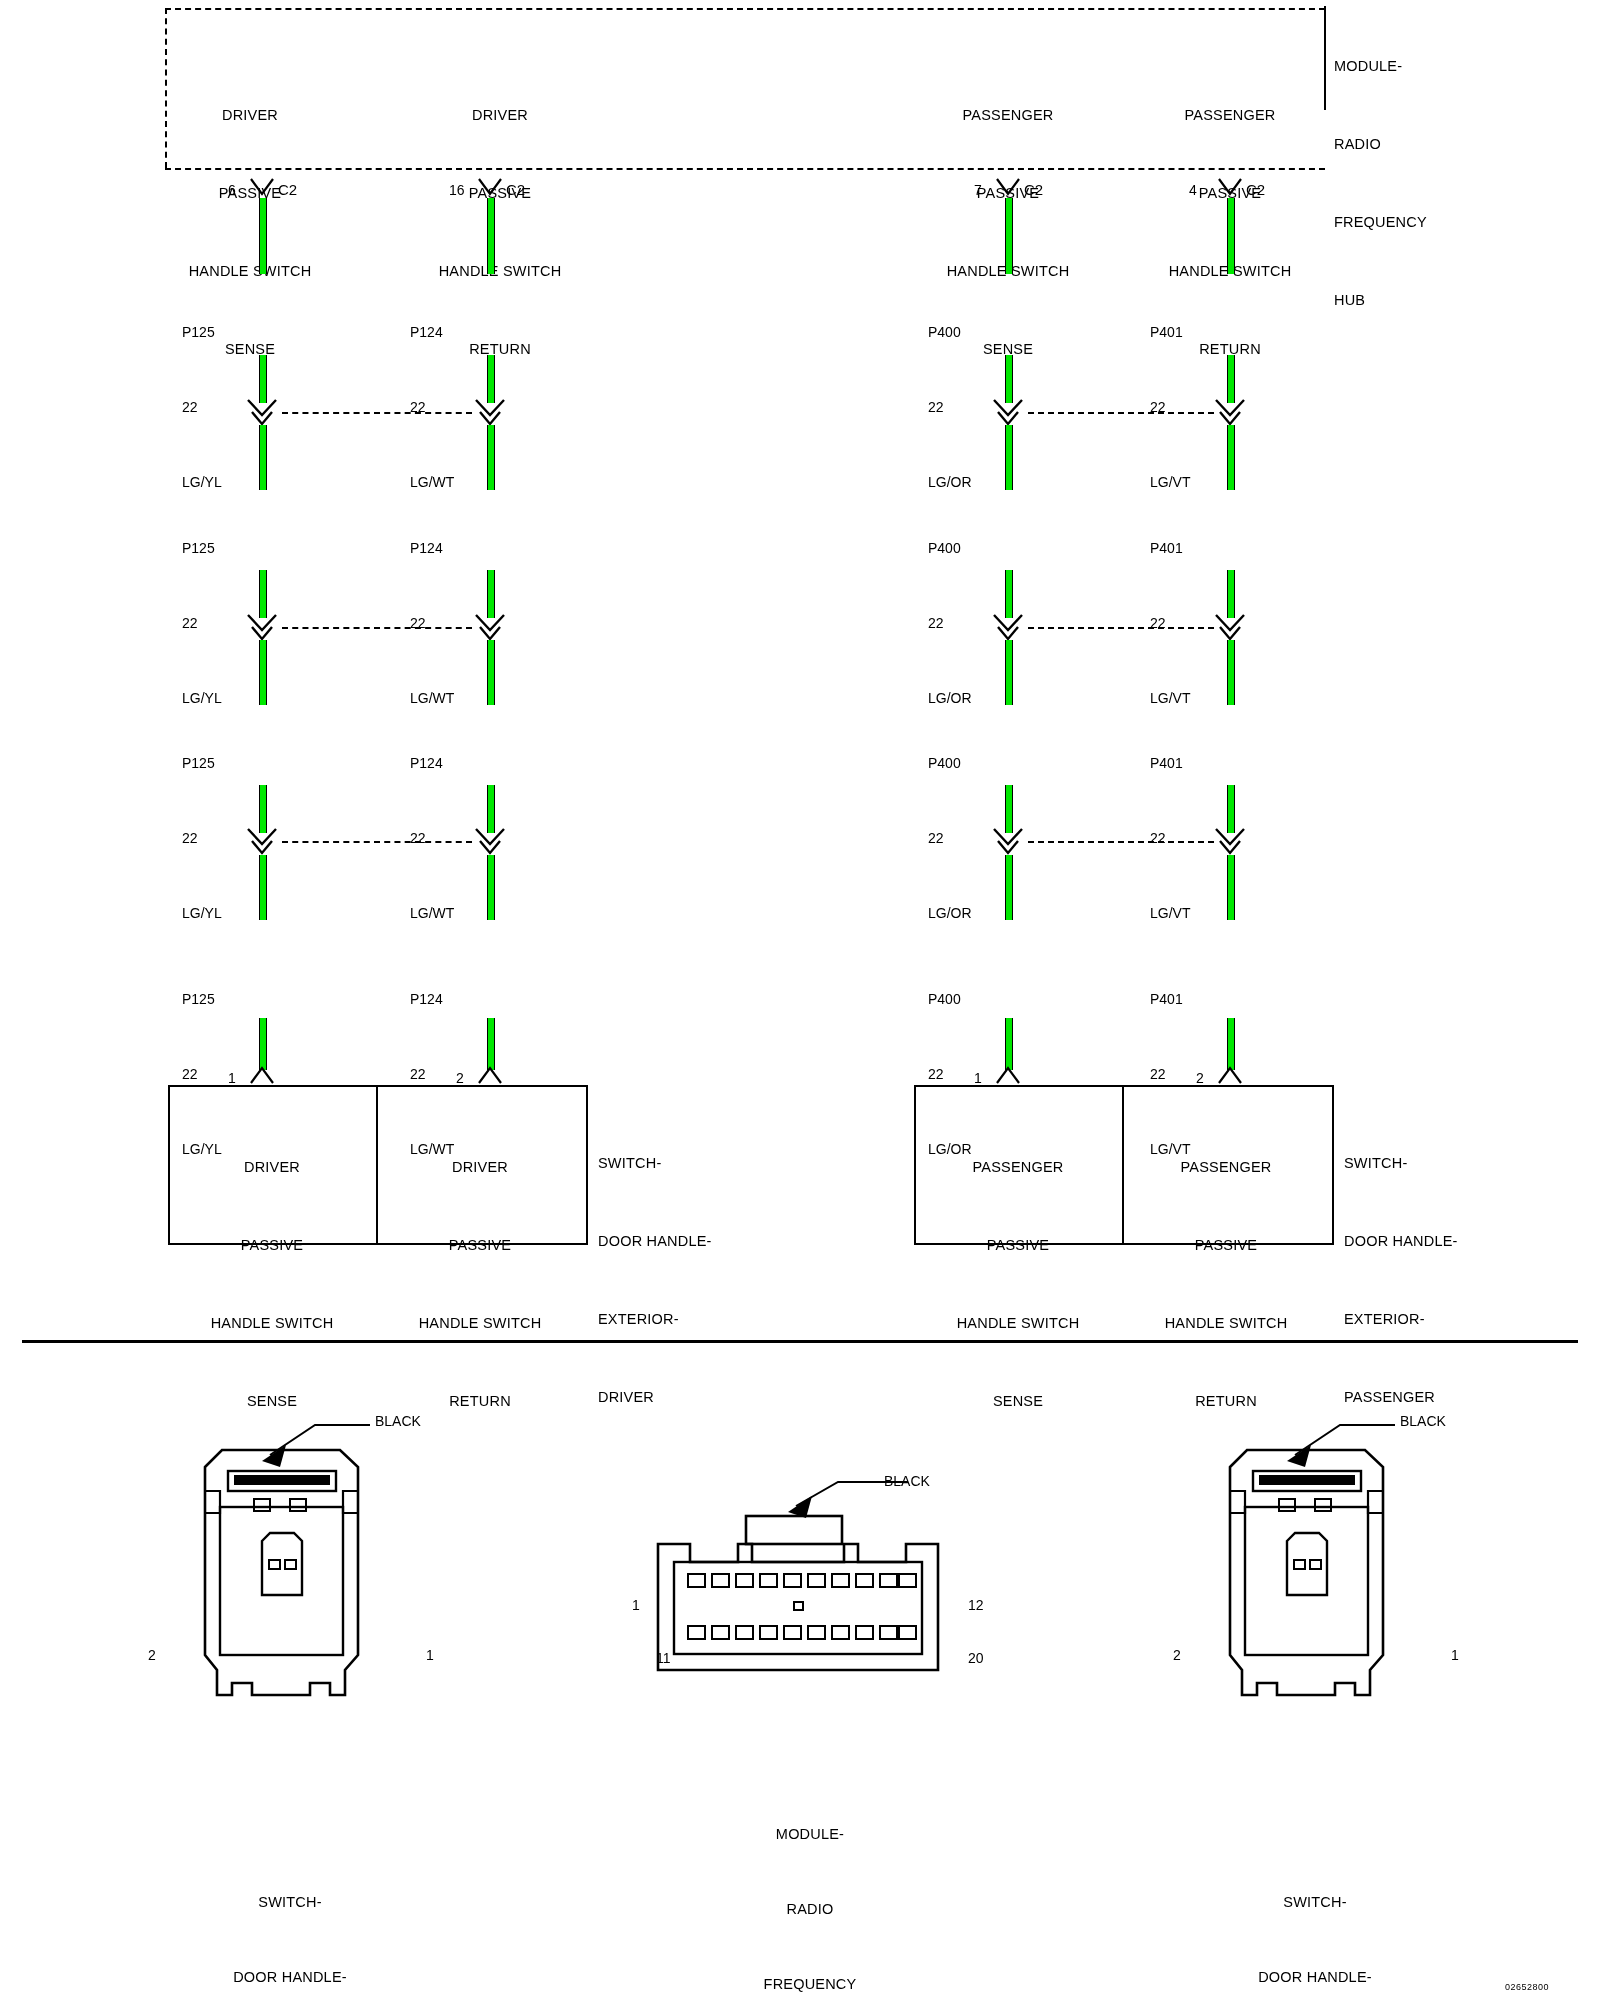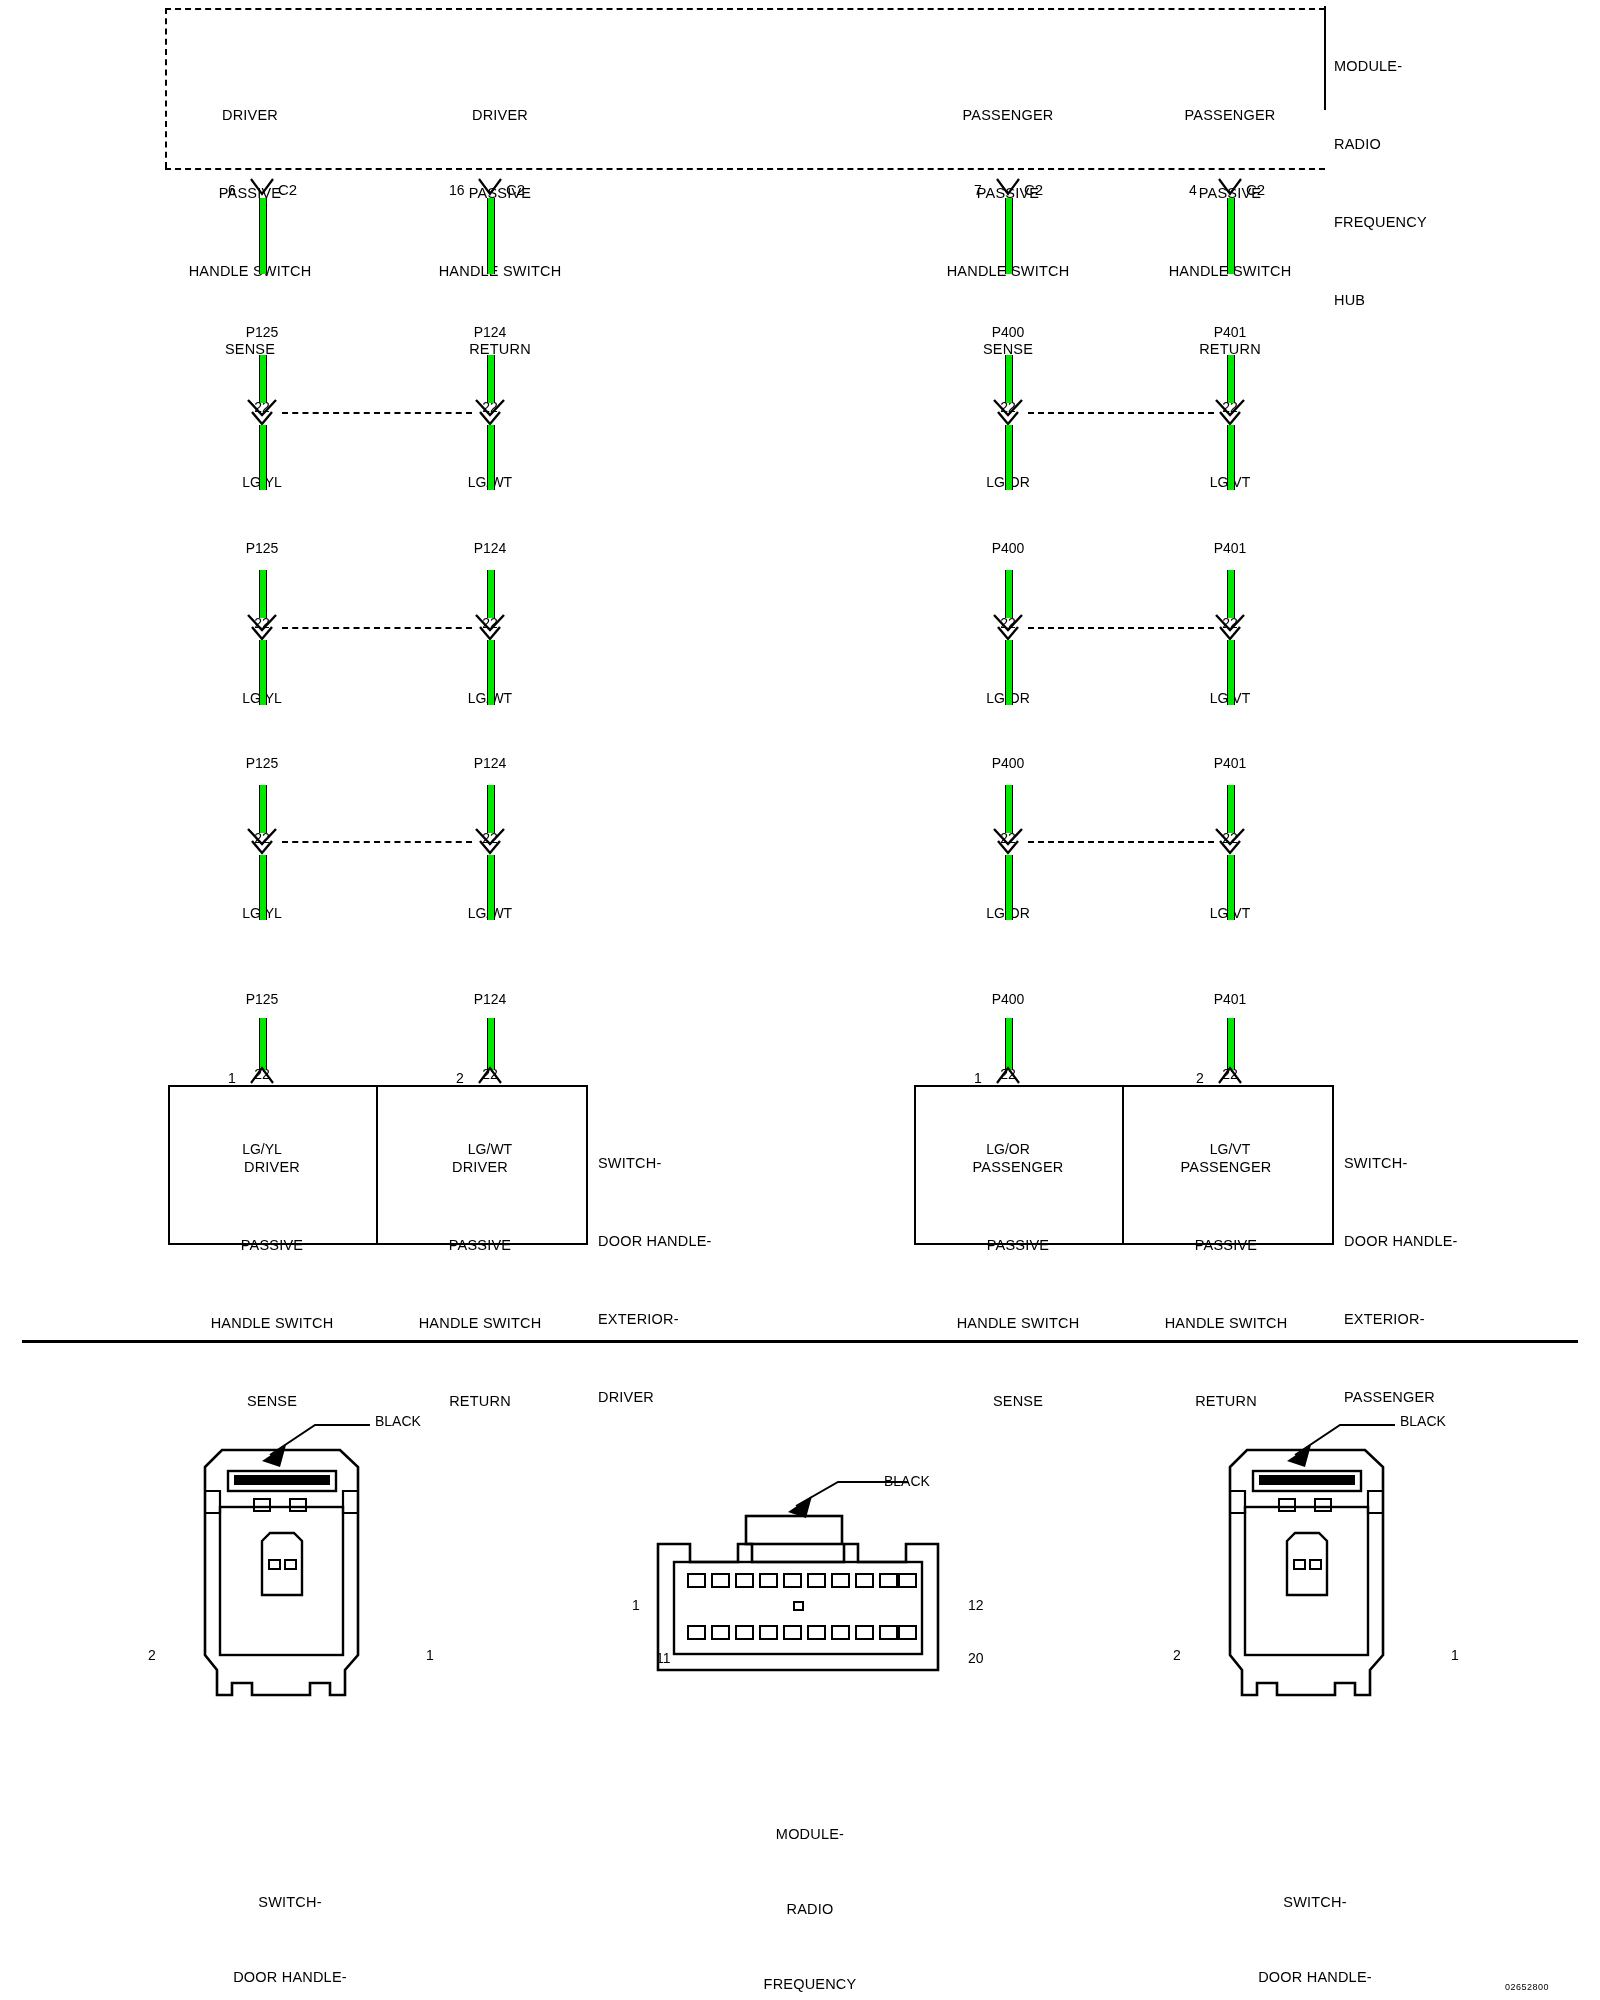--- a/index.html
+++ b/index.html
@@ -23,21 +23,21 @@
   .lbl-left {
     font-size:14.5px;
     line-height:26px;
     text-align:left;
     white-space:pre;
     letter-spacing:0.2px;
   }
   .wirelbl {
     font-size:14px;
     line-height:25px;
-    text-align:center;
+    text-align:left;
     white-space:pre;
   }
   .pin { font-size:14px; white-space:pre; }
   .pinbold { font-size:15px; font-weight:normal; white-space:pre; }
   
   .wire {
     background:#00e800;
     border-left:1.6px solid #000;
     border-right:1.6px solid #000;
     width:6px;

